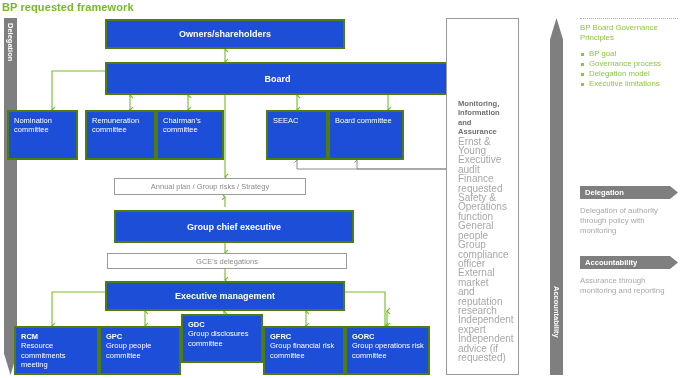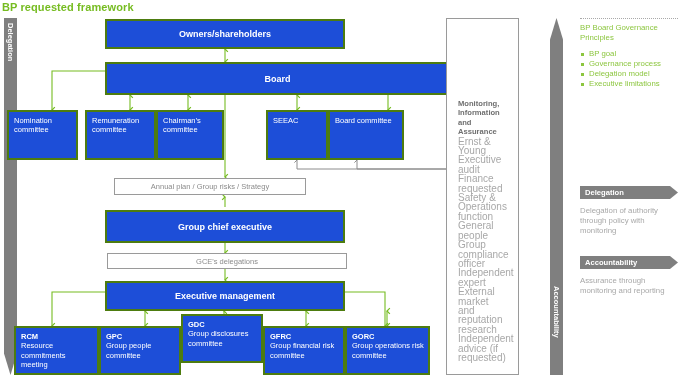--- a/index.html
+++ b/index.html
@@ -148,21 +148,21 @@
   </div>
   <div class="abs gbox topleft" style="left:266px;top:110px;width:62px;height:50px;">
     <span>SEEAC</span>
   </div>
   <div class="abs gbox topleft" style="left:328px;top:110px;width:76px;height:50px;">
     <span>Board committee</span>
   </div>
 
   <div class="abs wbox" style="left:114px;top:178px;width:192px;height:17px;">Annual plan / Group risks / Strategy</div>
 
-  <div class="abs gbox centered" style="left:105px;top:210px;width:240px;height:33px;">Group chief executive</div>
+  <div class="abs gbox centered" style="left:114px;top:210px;width:240px;height:33px;">Group chief executive</div>
 
   <div class="abs wbox" style="left:107px;top:253px;width:240px;height:16px;">GCE's delegations</div>
 
   <div class="abs gbox centered" style="left:105px;top:281px;width:240px;height:30px;">Executive management</div>
 
   <div class="abs gbox topleft" style="left:14px;top:326px;width:85px;height:49px;">
     <span class="code">RCM</span>
     <span>Resource commitments meeting</span>
   </div>
   <div class="abs gbox topleft" style="left:99px;top:326px;width:82px;height:49px;">
@@ -183,22 +183,22 @@
   </div>
 
   <div class="abs" id="monitoring-panel" style="left:446px;top:18px;width:73px;height:357px;">
     <div class="mhead">Monitoring, Information and Assurance</div>
     <div class="mitem">Ernst &amp; Young</div>
     <div class="mitem">Executive audit</div>
     <div class="mitem">Finance requested</div>
     <div class="mitem">Safety &amp; Operations function</div>
     <div class="mitem">General people</div>
     <div class="mitem">Group compliance officer</div>
+    <div class="mitem">External market and reputation research</div>
     <div class="mitem">Independent expert</div>
-    <div class="mitem">External market and reputation research</div>
     <div class="mitem">Independent advice (if requested)</div>
   </div>
 
   <div class="abs dotted-rule" style="left:580px;top:18px;width:98px;"></div>
 
   <div class="abs" id="principles-title" style="left:580px;top:23px;width:98px;">BP Board Governance Principles</div>
 
   <ul class="abs" id="principles-list" style="left:580px;top:49px;width:101px;">
     <li>BP goal</li>
     <li>Governance process</li>

